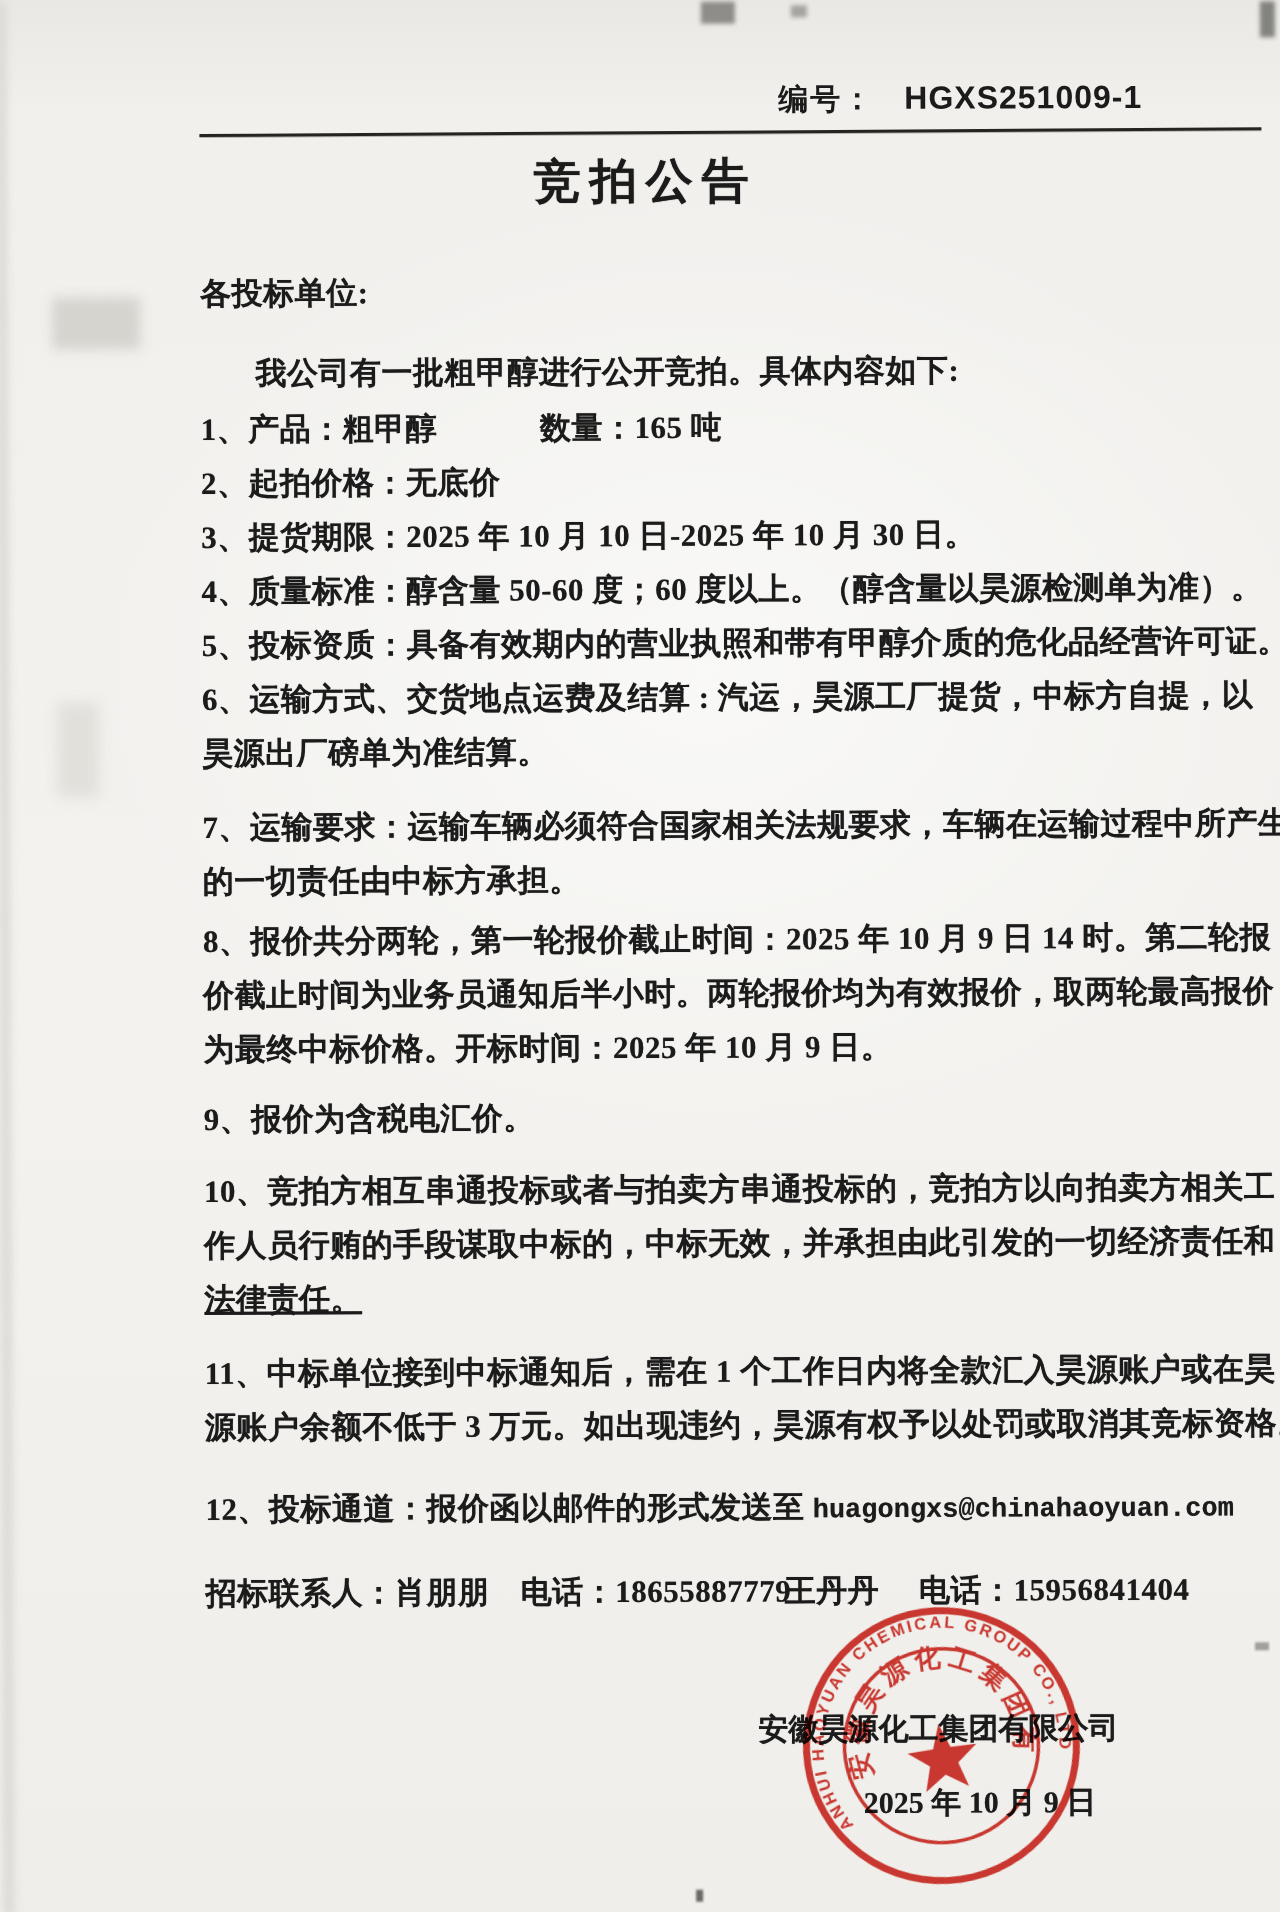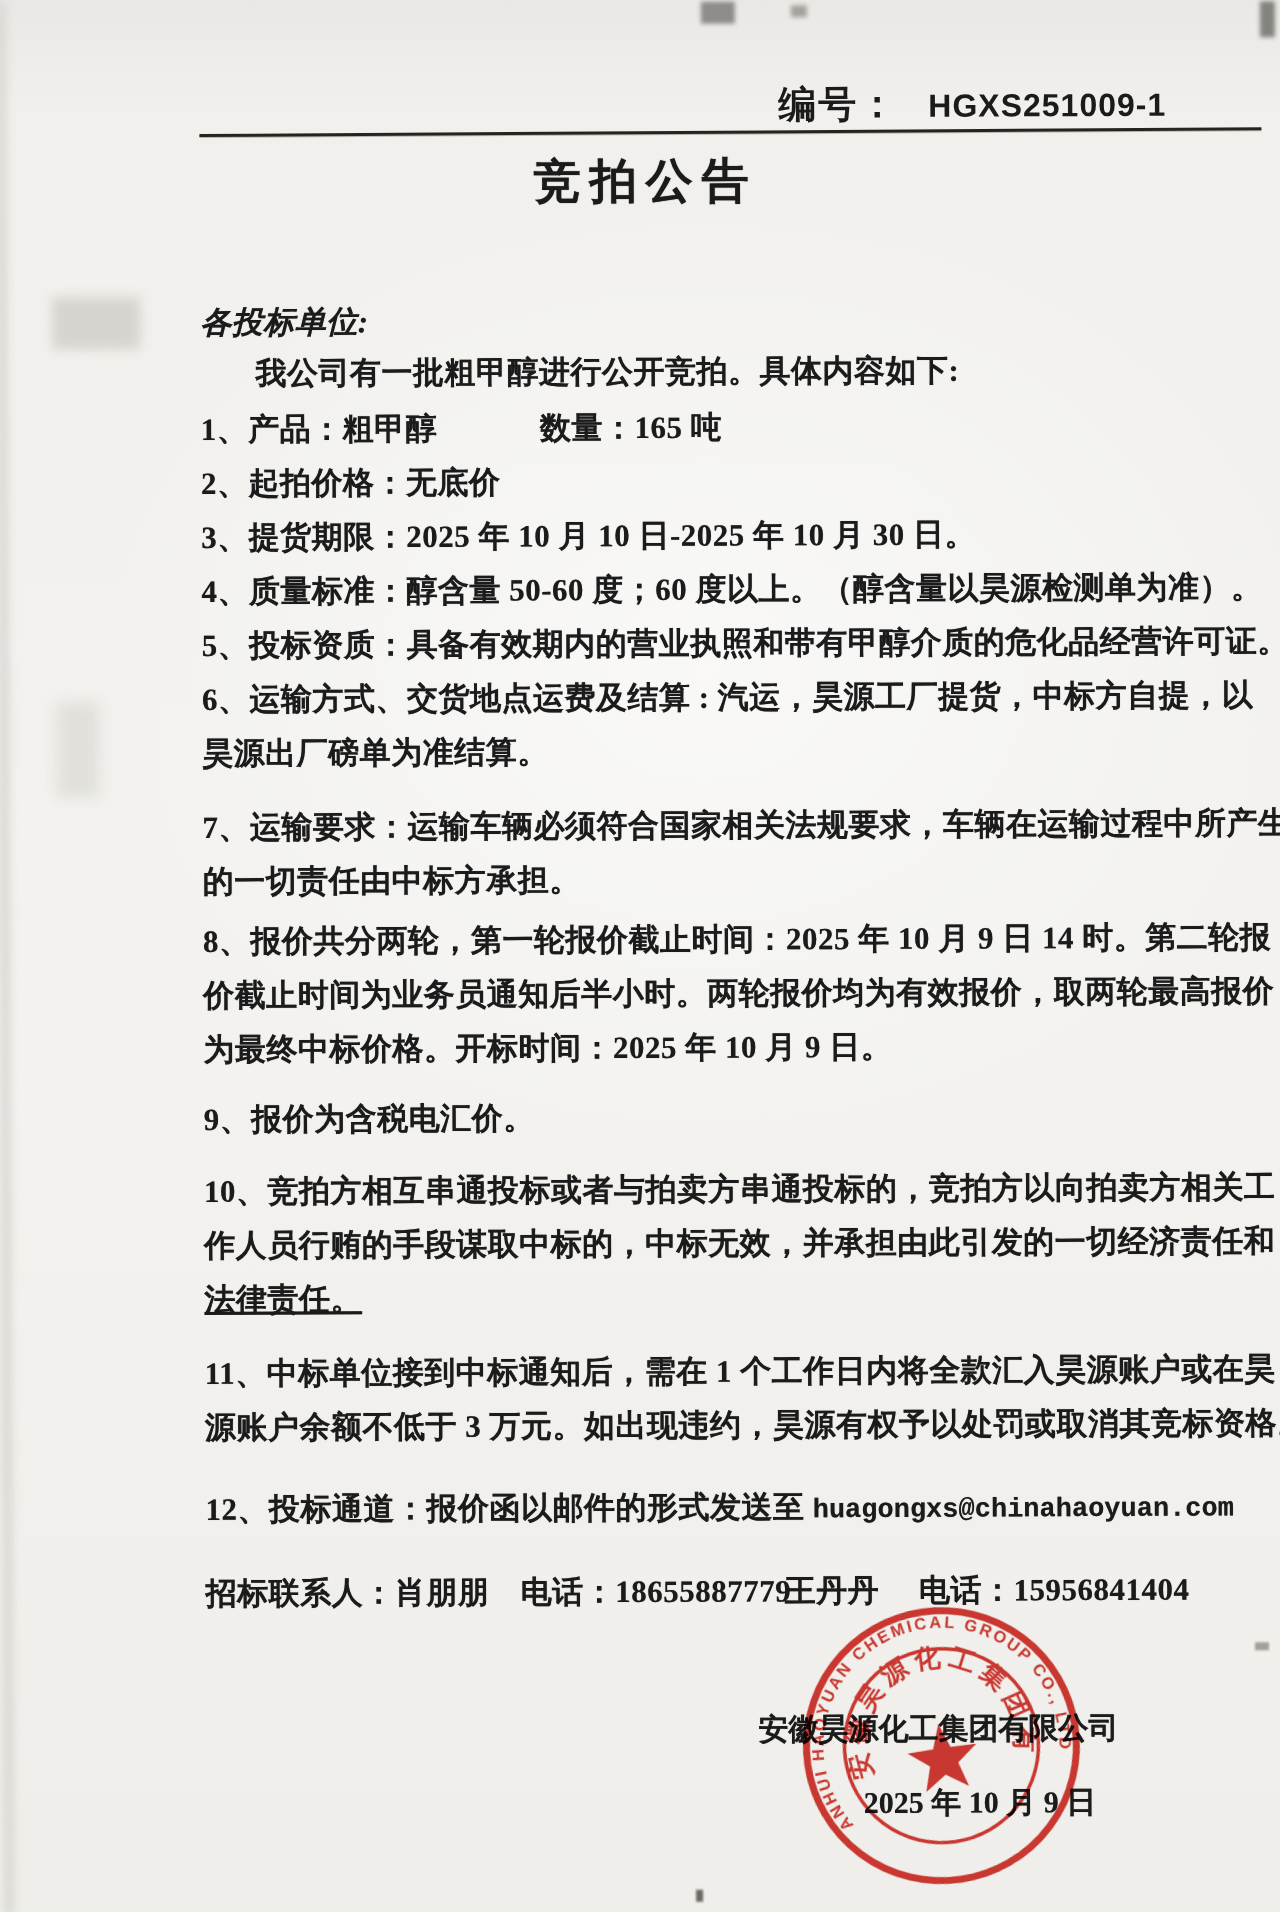--- a/index.html
+++ b/index.html
@@ -24,21 +24,21 @@
     font-weight:600;
     letter-spacing:0.5px;
     text-shadow:0 0 0.7px rgba(20,20,20,.6);
   }
   .docnum{
     position:absolute;top:80px;left:782px;
     display:flex;gap:30px;align-items:baseline;
     font-family:"Liberation Sans","DejaVu Sans",sans-serif;
     font-weight:bold;
   }
-  .docnum .lbl{font-size:38px;letter-spacing:2px;}
+  .docnum .lbl{font-size:30px;letter-spacing:2px;}
   .docnum .val{font-size:32px;letter-spacing:1px;}
   .rule{
     position:absolute;top:131px;left:203px;width:1062px;height:3px;
     background:#26241f;transform:rotate(-0.12deg);
     box-shadow:0 1px 0 rgba(0,0,0,.25);
   }
   .title{
     position:absolute;top:150px;left:0;right:0;
     text-align:center;text-indent:18px;
     font-size:47px;font-weight:bold;letter-spacing:9px;
@@ -69,21 +69,21 @@
 
     <div class="docnum">
       <span class="lbl">编号：</span>
       <span class="val">HGXS251009-1</span>
     </div>
 
     <div class="rule"></div>
 
     <div class="title">竞拍公告</div>
 
-    <div class="line" style="top:301px;font-style:italic;">各投标单位:</div>
+    <div class="line" style="top:272px;">各投标单位:</div>
     <div class="line" style="top:352px;left:258px;">我公司有一批粗甲醇进行公开竞拍。具体内容如下:</div>
 
     <div class="line" style="top:408px;">1、产品：粗甲醇　　　 数量：165 吨</div>
     <div class="line" style="top:462px;">2、起拍价格：无底价</div>
     <div class="line" style="top:516px;">3、提货期限：2025 年 10 月 10 日-2025 年 10 月 30 日。</div>
     <div class="line" style="top:570px;">4、质量标准：醇含量 50-60 度；60 度以上。（醇含量以昊源检测单为准）。</div>
     <div class="line" style="top:624px;">5、投标资质：具备有效期内的营业执照和带有甲醇介质的危化品经营许可证。</div>
     <div class="line" style="top:678px;">6、运输方式、交货地点运费及结算 : 汽运，昊源工厂提货，中标方自提，以</div>
     <div class="line" style="top:732px;">昊源出厂磅单为准结算。</div>
     <div class="line" style="top:806px;">7、运输要求：运输车辆必须符合国家相关法规要求，车辆在运输过程中所产生</div>

